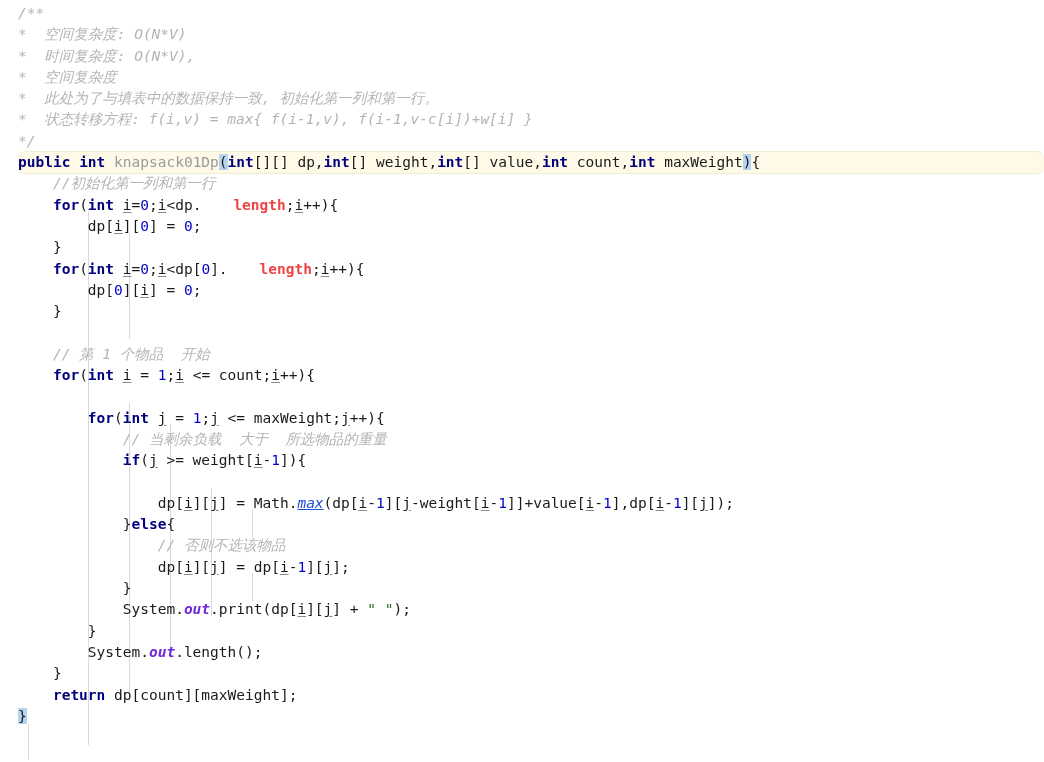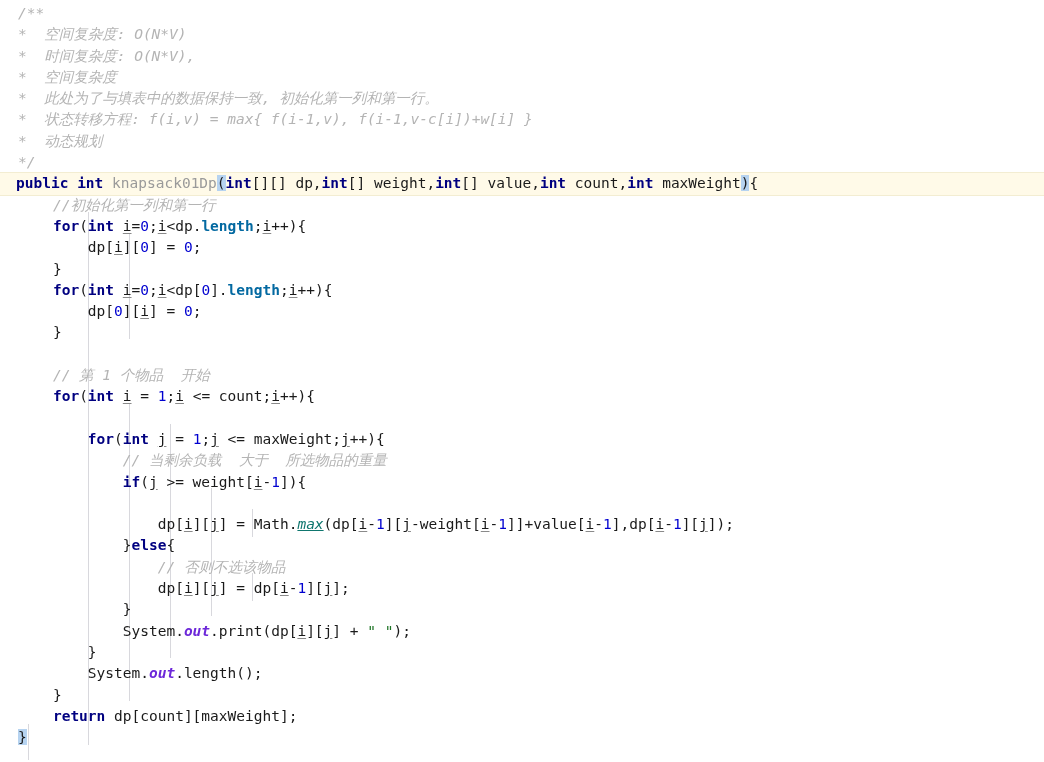--- a/index.html
+++ b/index.html
@@ -31,50 +31,51 @@
   .line {
     position: relative;
     height: 21.3px;
     white-space: pre;
     padding-left: 18px;
     box-sizing: border-box;
     z-index: 2;
   }
   .line.caret-line {
     background: #fffae8;
-    margin-left: 0;
-    padding-left: 16px;
+    margin-left: 18px;
+    padding-left: 0;
     box-shadow: 0 -1px 0 #f3edd2, 0 1px 0 #f3edd2;
+    border-radius: 7px;
   }
 
   
   .guides {
     position: absolute;
     top: 0; left: 0;
     width: 1044px;
     height: 762px;
     z-index: 1;
     pointer-events: none;
   }
   .guide {
     position: absolute;
     width: 1px;
     background: #d8d8dd;
   }
 
   
   .kw       { color: #000080; font-weight: bold; }
-  .kw2      { color: #0369a1; font-weight: bold; }
+  .kw2      { color: #ef4444; font-weight: bold; margin-left: 32px; }
   .plain    { color: #1a1a1a; }
   .mname    { color: #9a9a9a; }
   .cmt      { color: #b4b4b4; font-style: italic; }
   .num      { color: #0000d0; }
   .str      { color: #1d7324; }
   .fld      { color: #6d28d9; font-weight: bold; font-style: italic; }
-  .mcall    { color: #0f766e; font-style: italic; text-decoration: underline; }
+  .mcall    { color: #1d4ed8; font-style: italic; text-decoration: underline; }
   .var      { color: #1a1a1a; text-decoration: underline; text-decoration-color:#8a8a8a; text-underline-offset: 2px; }
   .brk-hl   { background: #b6d3f0; color: #1a1a1a; }
 </style>
 </head>
 <body>
 
 <div id="editor">
 
   <div class="guides">
     <div class="guide" style="left:88px;  top:212px; height:533px;"></div>
@@ -87,21 +88,20 @@
     <div class="guide" style="left:252px; top:573px; height:28px;"></div>
     <div class="guide" style="left:28px; top:724px; height:36px;"></div>
   </div>
 
   <div class="line"><span class="cmt">/**</span></div>
   <div class="line"><span class="cmt">*  空间复杂度: O(N*V)</span></div>
   <div class="line"><span class="cmt">*  时间复杂度: O(N*V),</span></div>
   <div class="line"><span class="cmt">*  空间复杂度</span></div>
   <div class="line"><span class="cmt">*  此处为了与填表中的数据保持一致, 初始化第一列和第一行。</span></div>
   <div class="line"><span class="cmt">*  状态转移方程: f(i,v) = max{ f(i-1,v), f(i-1,v-c[i])+w[i] }</span></div>
-  <div class="line"><span class="cmt">*  动态规划</span></div>
   <div class="line"><span class="cmt">*/</span></div>
 
   <div class="line caret-line"><span class="kw">public</span><span class="plain"> </span><span class="kw">int</span><span class="plain"> </span><span class="mname">knapsack01Dp</span><span class="brk-hl">(</span><span class="kw">int</span><span class="plain">[][] dp,</span><span class="kw">int</span><span class="plain">[] weight,</span><span class="kw">int</span><span class="plain">[] value,</span><span class="kw">int</span><span class="plain"> count,</span><span class="kw">int</span><span class="plain"> maxWeight</span><span class="brk-hl">)</span><span class="plain">{</span></div>
 
   <div class="line"><span class="plain">    </span><span class="cmt">//初始化第一列和第一行</span></div>
 
   <div class="line"><span class="plain">    </span><span class="kw">for</span><span class="plain">(</span><span class="kw">int</span><span class="plain"> </span><span class="var">i</span><span class="plain">=</span><span class="num">0</span><span class="plain">;</span><span class="var">i</span><span class="plain">&lt;dp.</span><span class="kw2">length</span><span class="plain">;</span><span class="var">i</span><span class="plain">++){</span></div>
 
   <div class="line"><span class="plain">        </span><span class="plain">dp[</span><span class="var">i</span><span class="plain">][</span><span class="num">0</span><span class="plain">] = </span><span class="num">0</span><span class="plain">;</span></div>
 

